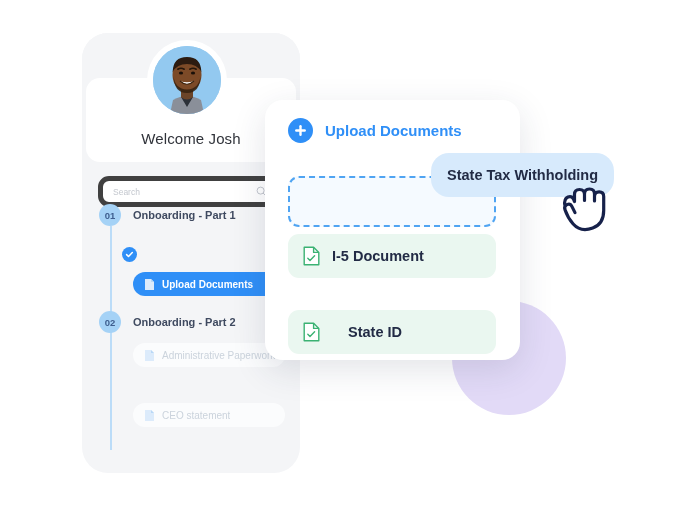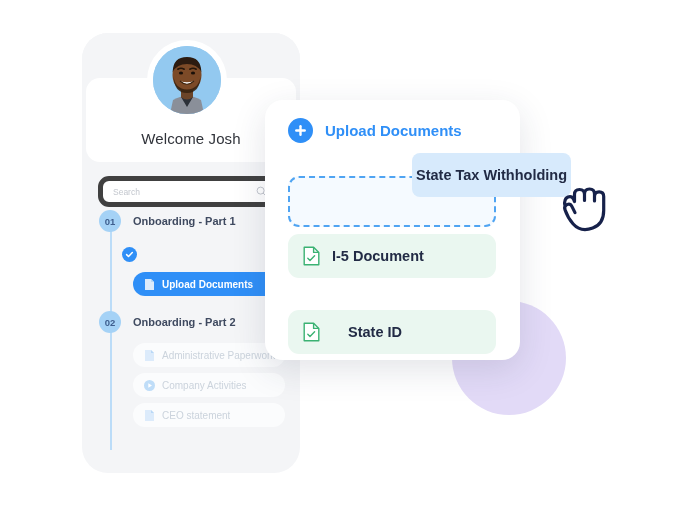--- a/index.html
+++ b/index.html
@@ -131,23 +131,23 @@
     display:flex;align-items:center;
   }
   .doc-ico{margin-left:15px;display:flex;flex:none;}
   .doc-text{
     margin-left:12px;font-size:14.5px;font-weight:bold;color:#222B45;
     white-space:nowrap;
   }
 
   
   .chip{
-    position:absolute;left:412px;top:153px;height:44px;
-    background:#D7EAFC;border-radius:8px;
-    display:flex;align-items:center;padding:0 4px;
+    position:absolute;left:431px;top:153px;height:44px;
+    background:#D7EAFC;border-radius:18px;
+    display:flex;align-items:center;padding:0 16px;
     box-sizing:border-box;
   }
   .chip-text{
     font-size:14.5px;font-weight:bold;color:#222B45;white-space:nowrap;
   }
   .cursor{position:absolute;left:556px;top:176px;}
 </style>
 </head>
 <body>
 
@@ -192,21 +192,21 @@
     <div class="search-icon">
       <svg width="11" height="11" viewBox="0 0 11 11">
         <circle cx="4.6" cy="4.6" r="3.5" stroke="#C3C7CE" stroke-width="1" fill="none"></circle>
         <line x1="7.2" y1="7.2" x2="10" y2="10" stroke="#C3C7CE" stroke-width="1" stroke-linecap="round"></line>
       </svg>
     </div>
   </div>
 
   <div class="tl-line"></div>
 
-  <div class="step" style="left:99px;top:210px;width:180px;">
+  <div class="step" style="left:99px;top:204px;width:180px;">
     <div class="step-badge">01</div>
     <div class="step-label">Onboarding - Part 1</div>
   </div>
 
   <div class="check-badge">
     <svg width="9" height="9" viewBox="0 0 9 9">
       <path d="M1.6 4.6 L3.5 6.5 L7.3 2.6" stroke="#ffffff" stroke-width="1.5" fill="none" stroke-linecap="round" stroke-linejoin="round"></path>
     </svg>
   </div>
 
@@ -228,29 +228,20 @@
   <div class="sub ghost" style="left:133px;top:343px;width:152px;">
     <div class="sub-ico">
       <svg width="11" height="13" viewBox="0 0 11 13">
         <path d="M1 1 h6 l3 3 v8 h-9 Z" fill="#DCEBFB"></path>
         <path d="M7 1 v3 h3 Z" fill="#B9D8F6"></path>
       </svg>
     </div>
     <div class="sub-text">Administrative Paperwork</div>
   </div>
 
-  <div class="sub ghost" style="left:133px;top:373px;width:152px;">
-    <div class="sub-ico">
-      <svg width="11" height="11" viewBox="0 0 11 11">
-        <circle cx="5.5" cy="5.5" r="5.5" fill="#BFDDF8"></circle>
-        <path d="M4.3 3.3 L8 5.5 L4.3 7.7 Z" fill="#ffffff"></path>
-      </svg>
-    </div>
-    <div class="sub-text">Company Activities</div>
-  </div>
 
   <div class="sub ghost" style="left:133px;top:403px;width:152px;">
     <div class="sub-ico">
       <svg width="11" height="13" viewBox="0 0 11 13">
         <path d="M1 1 h6 l3 3 v8 h-9 Z" fill="#DCEBFB"></path>
         <path d="M7 1 v3 h3 Z" fill="#B9D8F6"></path>
       </svg>
     </div>
     <div class="sub-text">CEO statement</div>
   </div>

